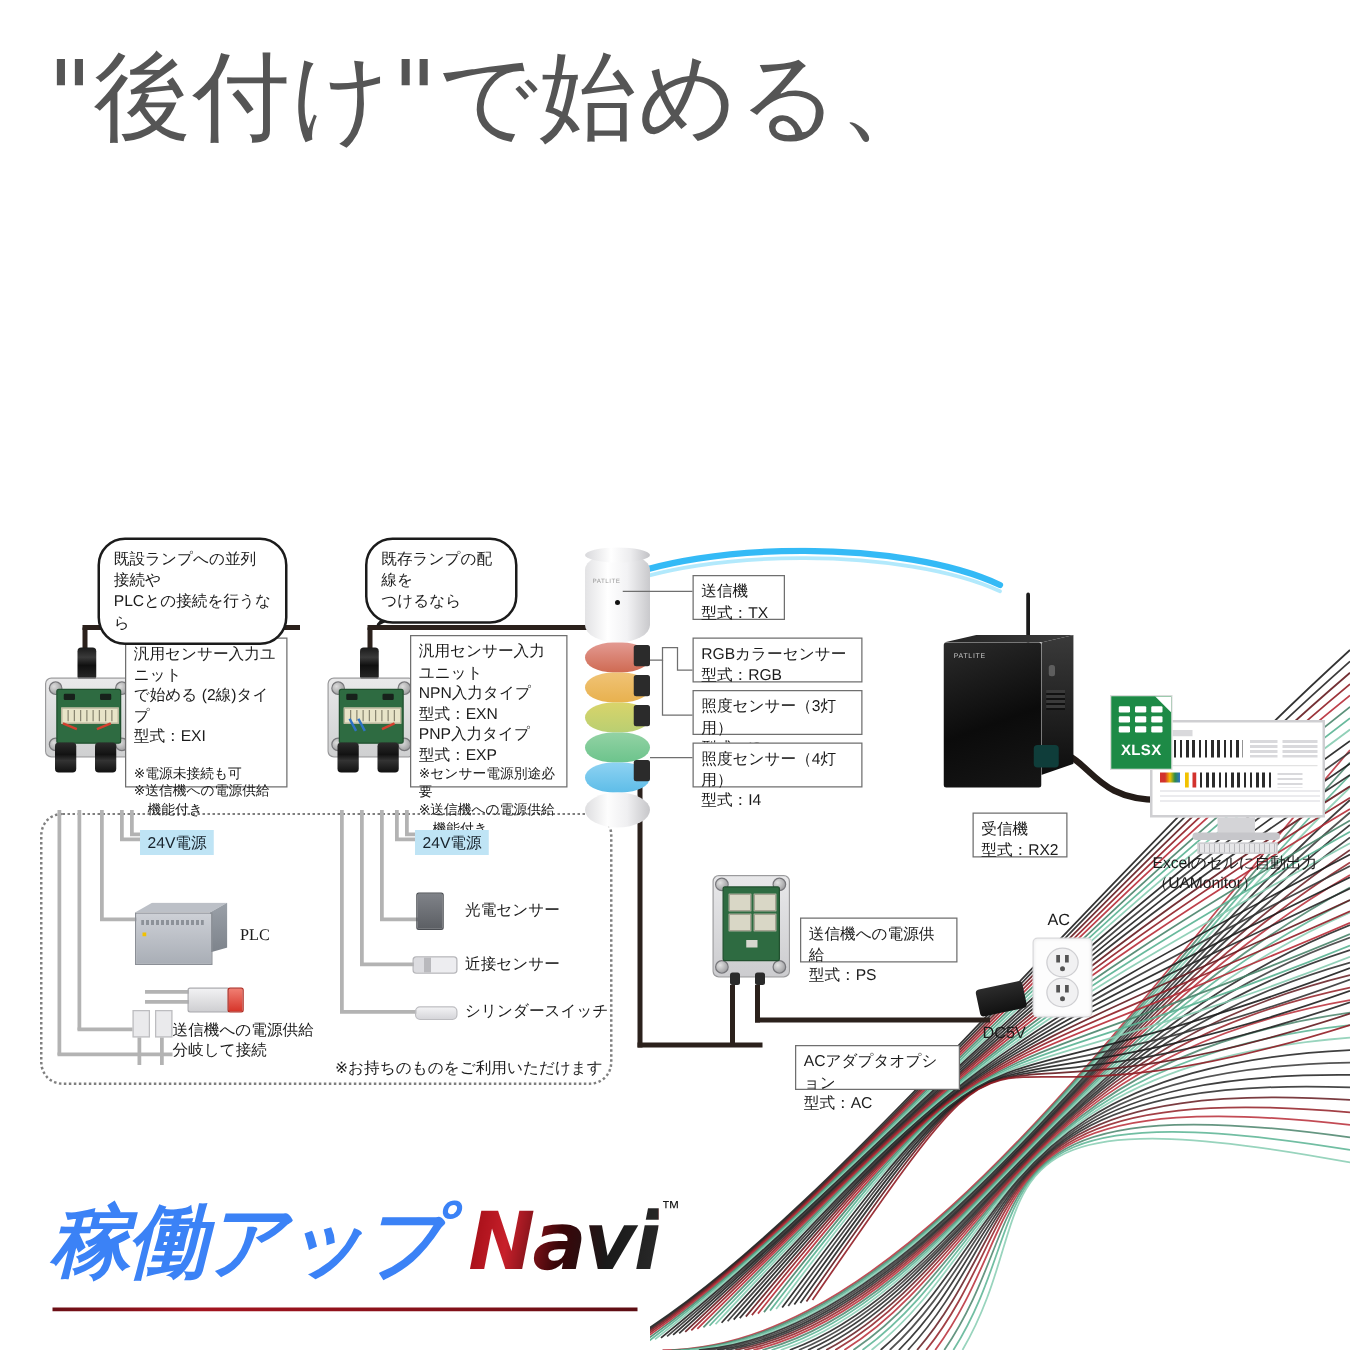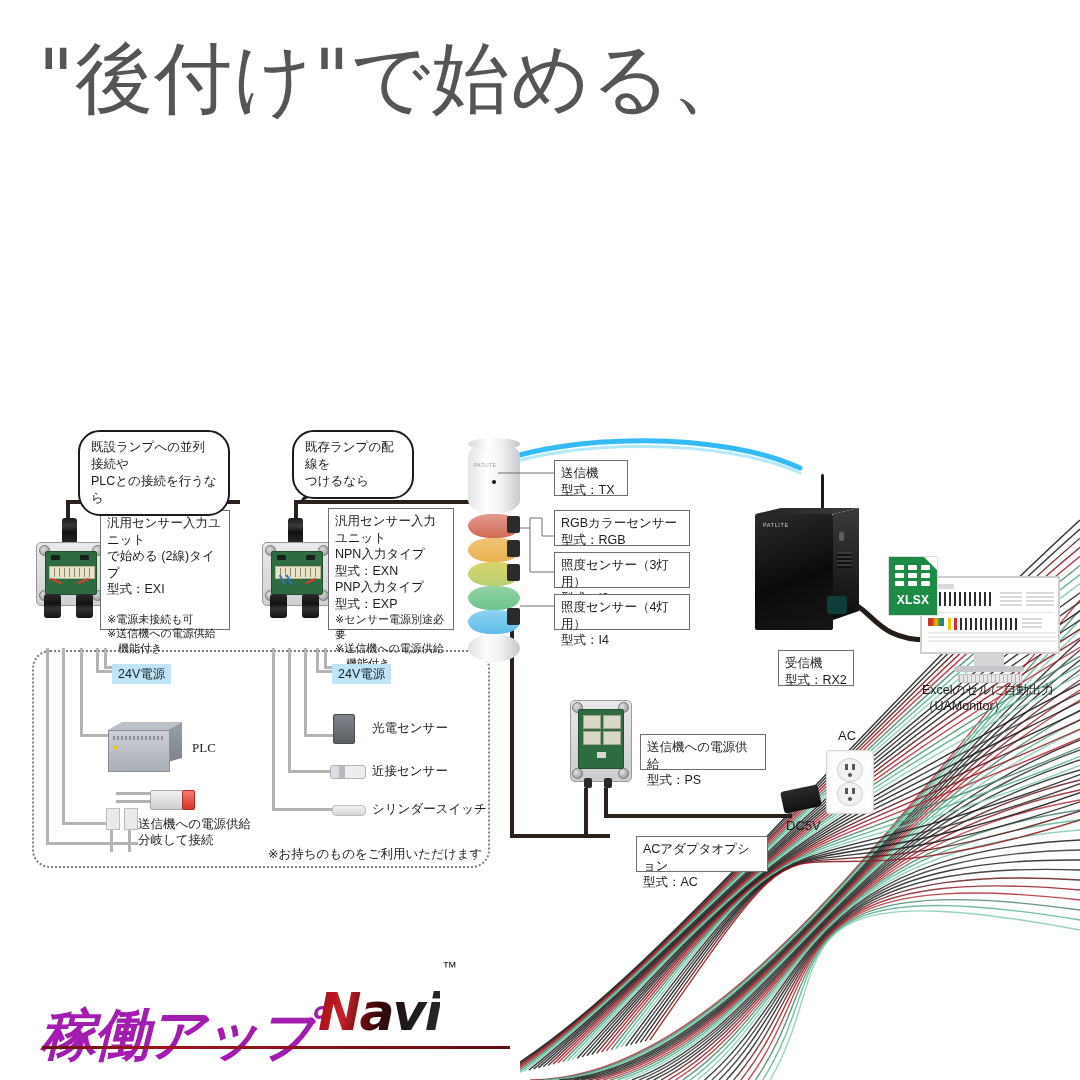--- a/index.html
+++ b/index.html
@@ -144,29 +144,28 @@
   
   .ph-sensor{position:absolute;left:333px;top:714px;width:20px;height:28px;background:linear-gradient(180deg,#7f8288,#5c5f64);border:1px solid #4a4d52;border-radius:2px;z-index:14;}
   .prox-sensor{position:absolute;left:330px;top:765px;width:34px;height:12px;z-index:14;
      background:linear-gradient(90deg,#dcdce0 0 8px,#b9b9bd 8px 14px,#ededf0 14px 34px);border:1px solid #b4b4b8;border-radius:3px;}
   .cyl-switch{position:absolute;left:332px;top:805px;width:32px;height:9px;background:linear-gradient(180deg,#f2f2f4,#d6d6da);border:1px solid #bcbcc0;border-radius:4px;z-index:14;}
 
   
   .logo{position:absolute;left:40px;top:950px;z-index:30;}
   .logo .jp{
     display:inline-block;font-family:"DejaVu Sans","Liberation Sans",sans-serif;
-    font-size:56px;font-weight:bold;font-style:italic;color:#a21caf;letter-spacing:-2px;
+    font-size:64px;font-weight:bold;font-style:italic;color:#3b82f6;letter-spacing:-2px;
     vertical-align:middle;
-    margin-top:48px;
   }
   .logo .navi{
     display:inline-block;font-family:"DejaVu Sans","Liberation Sans",sans-serif;
-    font-size:52px;font-weight:bold;font-style:italic;letter-spacing:-2px;vertical-align:middle;
+    font-size:64px;font-weight:bold;font-style:italic;letter-spacing:-2px;vertical-align:middle;
     background:linear-gradient(100deg,#9e0b14 0%,#c8202b 22%,#3a0508 48%,#1a1a1a 72%,#2a2a2a 100%);
-    -webkit-background-clip:text;background-clip:text;color:transparent;margin-left:4px;text-align:center;
+    -webkit-background-clip:text;background-clip:text;color:transparent;margin-left:20px;text-align:center;
   }
   .logo .tm{display:inline-block;font-size:15px;color:#1a1a1a;vertical-align:top;margin-top:8px;margin-left:2px;}
   .logo-rule{position:absolute;left:42px;top:1046px;width:468px;height:3px;
      background:linear-gradient(90deg,#6b0f16,#a3141f 25%,#7d1018 75%,#5c0d13);z-index:30;}
 
   .swirl{position:absolute;right:0;bottom:0;z-index:2;pointer-events:none;}
 </style>
 </head>
 <body>
 

